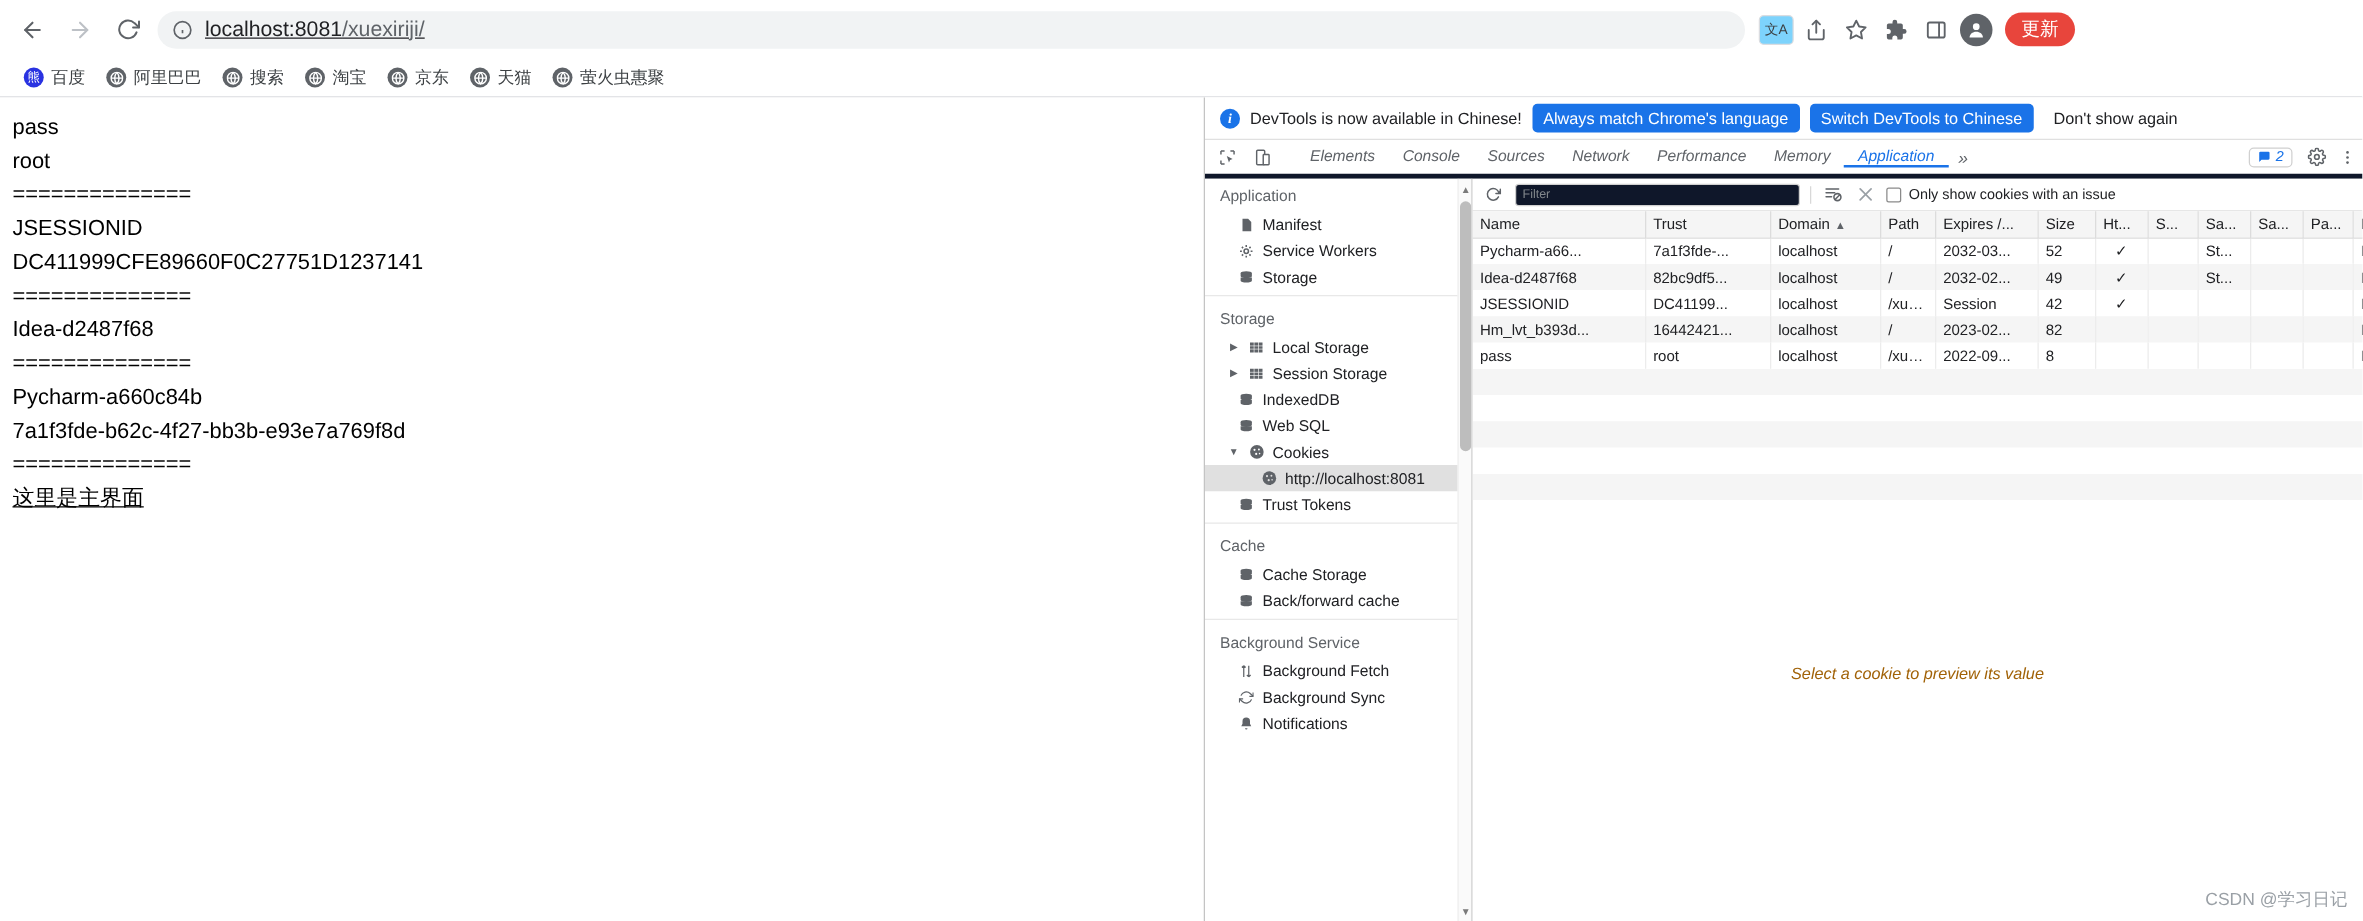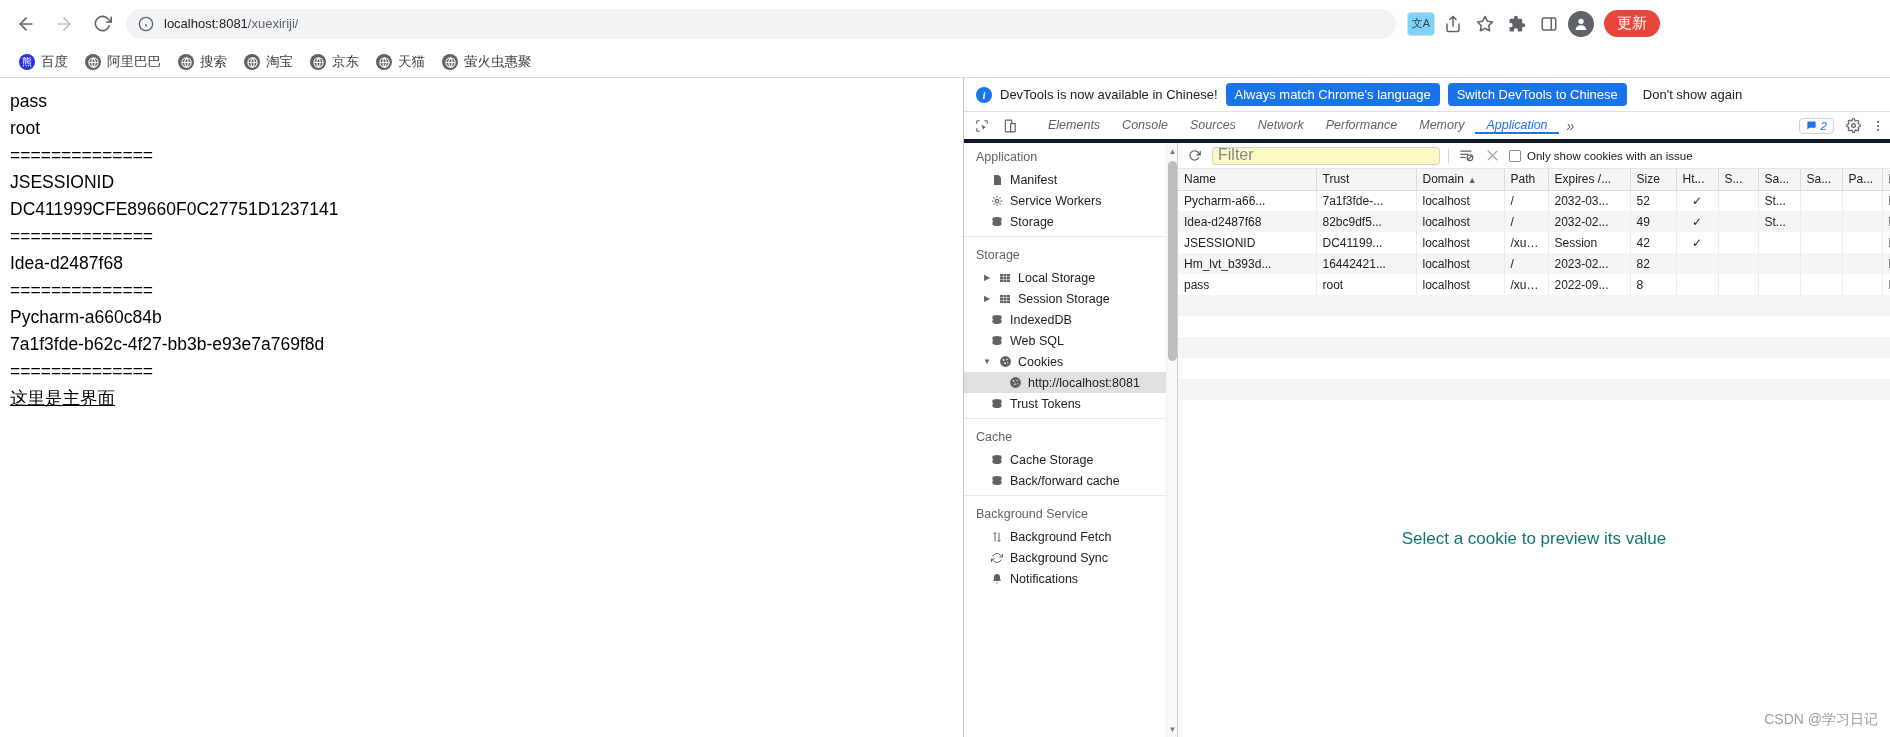--- a/index.html
+++ b/index.html
@@ -31,21 +31,21 @@
     flex: 1 1 auto; height: 30px; margin: 0 10px 0 8px;
     background: #f1f3f4; border-radius: 16px;
     display: flex; align-items: center; padding: 0 12px;
     max-width: 1270px;
   }
   .omnibox .info-circle {
     width: 16px; height: 16px; margin-right: 10px; flex: none;
     color:#5f6368;
   }
   .omnibox .url {
-    font-size: 13px; color: #202124; white-space: nowrap; overflow: hidden;
+    font-size: 17px; color: #202124; white-space: nowrap; overflow: hidden; text-decoration: underline;
   }
   .omnibox .url .dim { color: #5f6368; }
 
   .tb-icons { display: flex; align-items: center; gap: 2px; padding-right: 8px; }
   .tb-icon {
     width: 30px; height: 30px; display:flex; align-items:center; justify-content:center;
     color:#5f6368; cursor: pointer; border-radius: 4px;
   }
   .translate-chip {
     width: 28px; height: 24px; border-radius: 4px; background:#7dd3fc;
@@ -196,22 +196,22 @@
 
   
   .dt-main { flex: 1 1 auto; display:flex; flex-direction:column; min-width:0; }
   .cookie-toolbar {
     height: 26px; flex:none; display:flex; align-items:center; gap:8px;
     padding: 0 8px; border-bottom:1px solid #e6e6e6; background:#fff;
   }
   .ct-icon { width:18px; height:18px; display:flex; align-items:center; justify-content:center; color:#5f6368; cursor:pointer; flex:none;}
   .ct-filter {
     flex: 0 1 228px; height: 18px; border:1px solid #d0d0d0; border-radius: 3px;
-    padding: 0 5px; font-size: 16px; color:#80868b; display:flex; align-items:flex-end;
-    background: #fef9c3;
+    padding: 0 5px; font-size: 10px; color:#80868b; display:flex; align-items:center;
+    background: #0f172a;
   }
   .ct-vsep { width:1px; height:14px; background:#d8d8d8; flex:none; }
   .ct-check {
     display:flex; align-items:center; gap:6px; font-size:11.5px; color:#202124;
     cursor:pointer; white-space:nowrap;
   }
   .chkbox { width:12px; height:12px; border:1px solid #8a8a8a; border-radius:2px; background:#fff; flex:none;}
 
   
   .cookie-table-wrap { flex:0 0 auto; }
@@ -229,21 +229,21 @@
     overflow: hidden; text-overflow: ellipsis;
   }
   table.cookies tbody tr:nth-child(even) { background: #f5f5f5; }
   td.center { text-align:center; }
   .check-mark { color:#202124; font-size: 12px; }
   .empty-row { height: 21px; }
   .empty-row.alt { background:#f5f5f5; }
 
   .preview-msg {
     flex: 1 1 auto; display:flex; align-items:center; justify-content:center;
-    font-size: 17px; color: #0f766e; padding-bottom: 60px;
+    font-size: 13px; color: #a16207; padding-bottom: 60px; font-style: italic;
   }
 
   .watermark {
     position:absolute; right: 12px; bottom: 8px;
     font-size: 14px; color: #9aa0a6;
   }
 </style>
 </head>
 <body>
 

